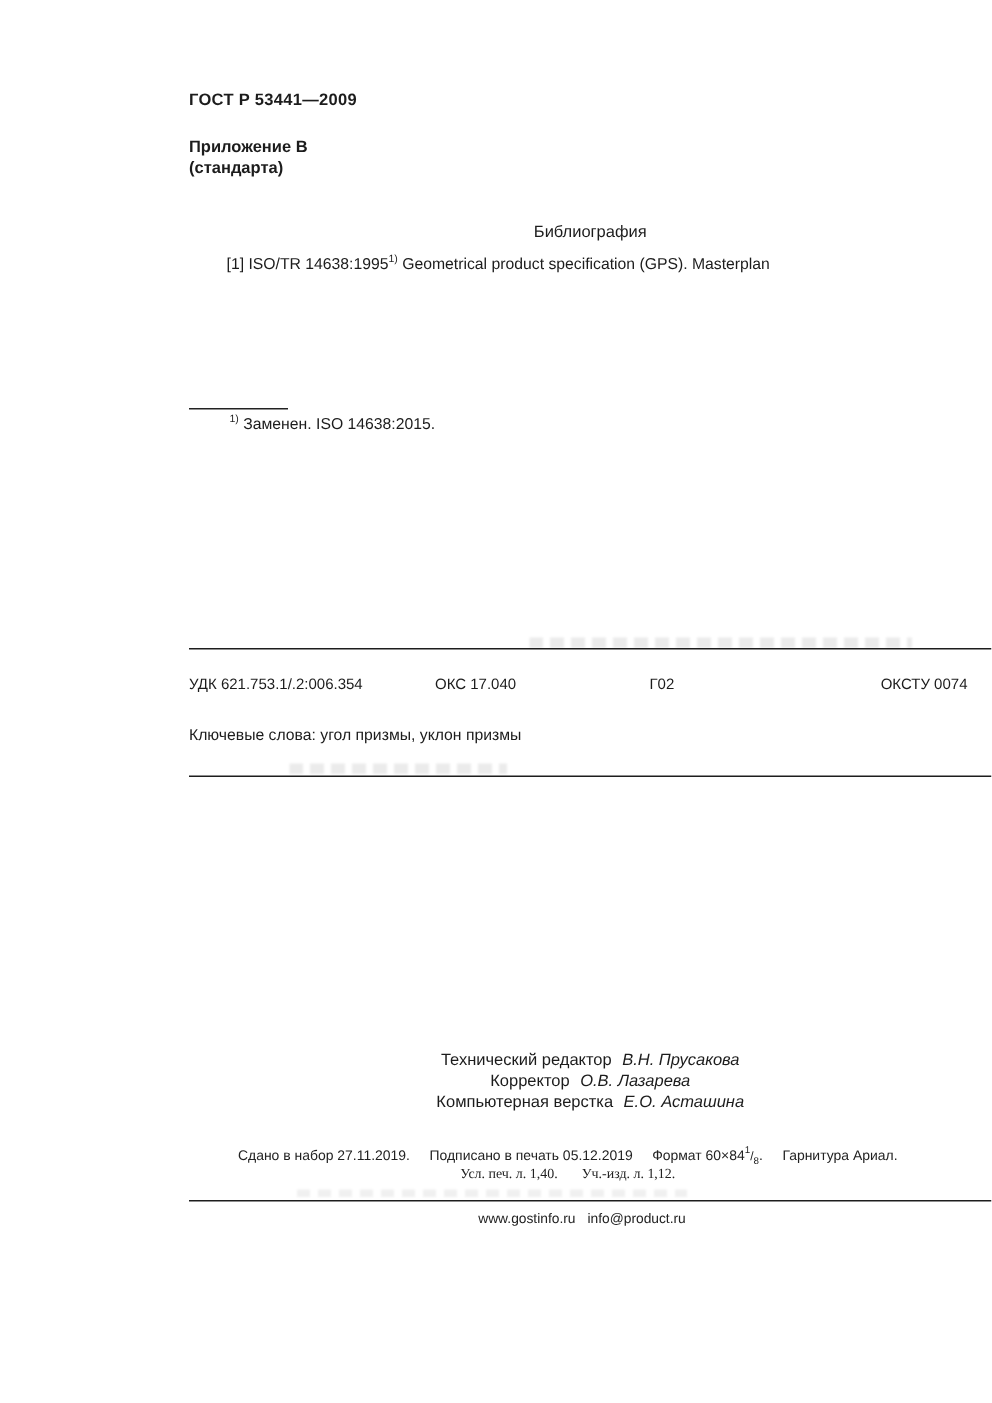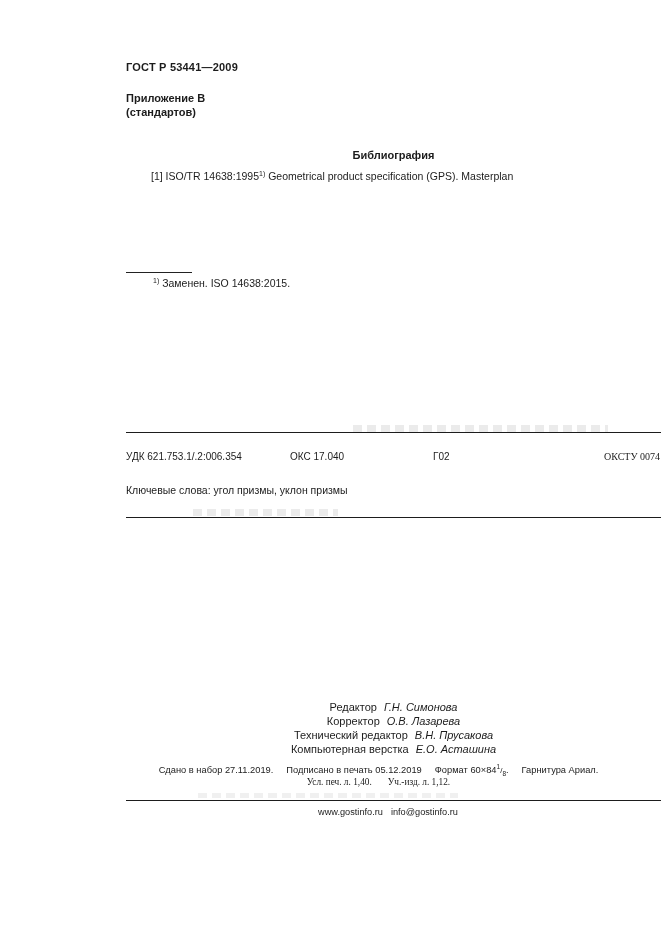--- a/index.html
+++ b/index.html
@@ -16,21 +16,21 @@
   .doc-number {
     position: absolute; left: 78px; top: 61px;
     font-size: 11px; font-weight: bold; letter-spacing: 0.2px;
   }
   .annex {
     position: absolute; left: 78px; top: 91px; width: 535px;
     text-align: left; font-size: 11px; font-weight: bold; line-height: 14px;
   }
   .bib-title {
     position: absolute; left: 78px; top: 149px; width: 535px;
-    text-align: center; font-size: 11px; font-weight: bold;
+    text-align: center; font-size: 11px; font-weight: normal;
   }
   .bib-entry {
     position: absolute; left: 103px; top: 170px; right: 48px;
     font-size: 10.5px; line-height: 13px;
   }
   sup.fn-mark, .bib-entry sup {
     font-size: 7px; line-height: 0; vertical-align: super; font-style: normal;
   }
   .footnote-rule {
     position: absolute; left: 78px; top: 272px; width: 66px; height: 1.1px;
@@ -44,21 +44,21 @@
     position: absolute; left: 78px; width: 535px; height: 1.4px;
     background: #1d1d1d;
   }
   .rule-top { top: 432px; }
   .rule-mid { top: 517px; }
   .rule-low { top: 800px; }
   .class-item { position: absolute; top: 451px; font-size: 10px; white-space: nowrap; }
   .udk   { left: 78px; }
   .oks   { left: 242px; }
   .gcode { left: 385px; }
-  .okstu { right: 49px; font-family: Liberation Serif, serif; }
+  .okstu { right: 64px; }
   .keywords {
     position: absolute; left: 78px; top: 484px; font-size: 10.5px;
   }
   .credits {
     position: absolute; left: 78px; top: 700px; width: 535px;
     text-align: center; font-size: 11px; line-height: 14px;
   }
   .credit-name { font-style: italic; margin-left: 7px; }
   .imprint {
     position: absolute; left: 40px; top: 765px; width: 581px;
@@ -84,21 +84,21 @@
 </style>
 </head>
 <body>
 
 <div class="page">
 
   <div class="doc-number">ГОСТ Р 53441—2009</div>
 
   <div class="annex">
     <div>Приложение В</div>
-    <div>(стандартов)</div>
+    <div>(стандарта)</div>
   </div>
 
   <div class="bib-title">Библиография</div>
 
   <div class="bib-entry">
     <span>[1] ISO/TR 14638:1995</span><sup>1)</sup>
     <span>Geometrical product specification (GPS). Masterplan</span>
   </div>
 
   <div class="footnote-rule"></div>
@@ -116,27 +116,24 @@
   <span class="class-item gcode">Г02</span>
   <span class="class-item okstu">ОКСТУ 0074</span>
 
   <div class="keywords">Ключевые слова: угол призмы, уклон призмы</div>
 
   <div class="artifact artifact-2"></div>
   <div class="rule rule-mid"></div>
 
   <div class="credits">
     <div>
-      <span>Редактор</span><span class="credit-name">Г.Н. Симонова</span>
+      <span>Технический редактор</span><span class="credit-name">В.Н. Прусакова</span>
     </div>
     <div>
       <span>Корректор</span><span class="credit-name">О.В. Лазарева</span>
-    </div>
-    <div>
-      <span>Технический редактор</span><span class="credit-name">В.Н. Прусакова</span>
     </div>
     <div>
       <span>Компьютерная верстка</span><span class="credit-name">Е.О. Асташина</span>
     </div>
   </div>
 
   <div class="artifact artifact-3"></div>
 
   <div class="imprint">
     <div class="imprint-row">
@@ -149,17 +146,17 @@
       <span>Усл. печ. л. 1,40.</span>
       <span>Уч.-изд. л. 1,12.</span>
     </div>
   </div>
 
   <div class="rule rule-low"></div>
 
   <div class="publisher">
     <div class="contact-row">
       <span>www.gostinfo.ru</span>
-      <span>info@gostinfo.ru</span>
+      <span>info@product.ru</span>
     </div>
   </div>
 
 </div>
 
 </body></html>

